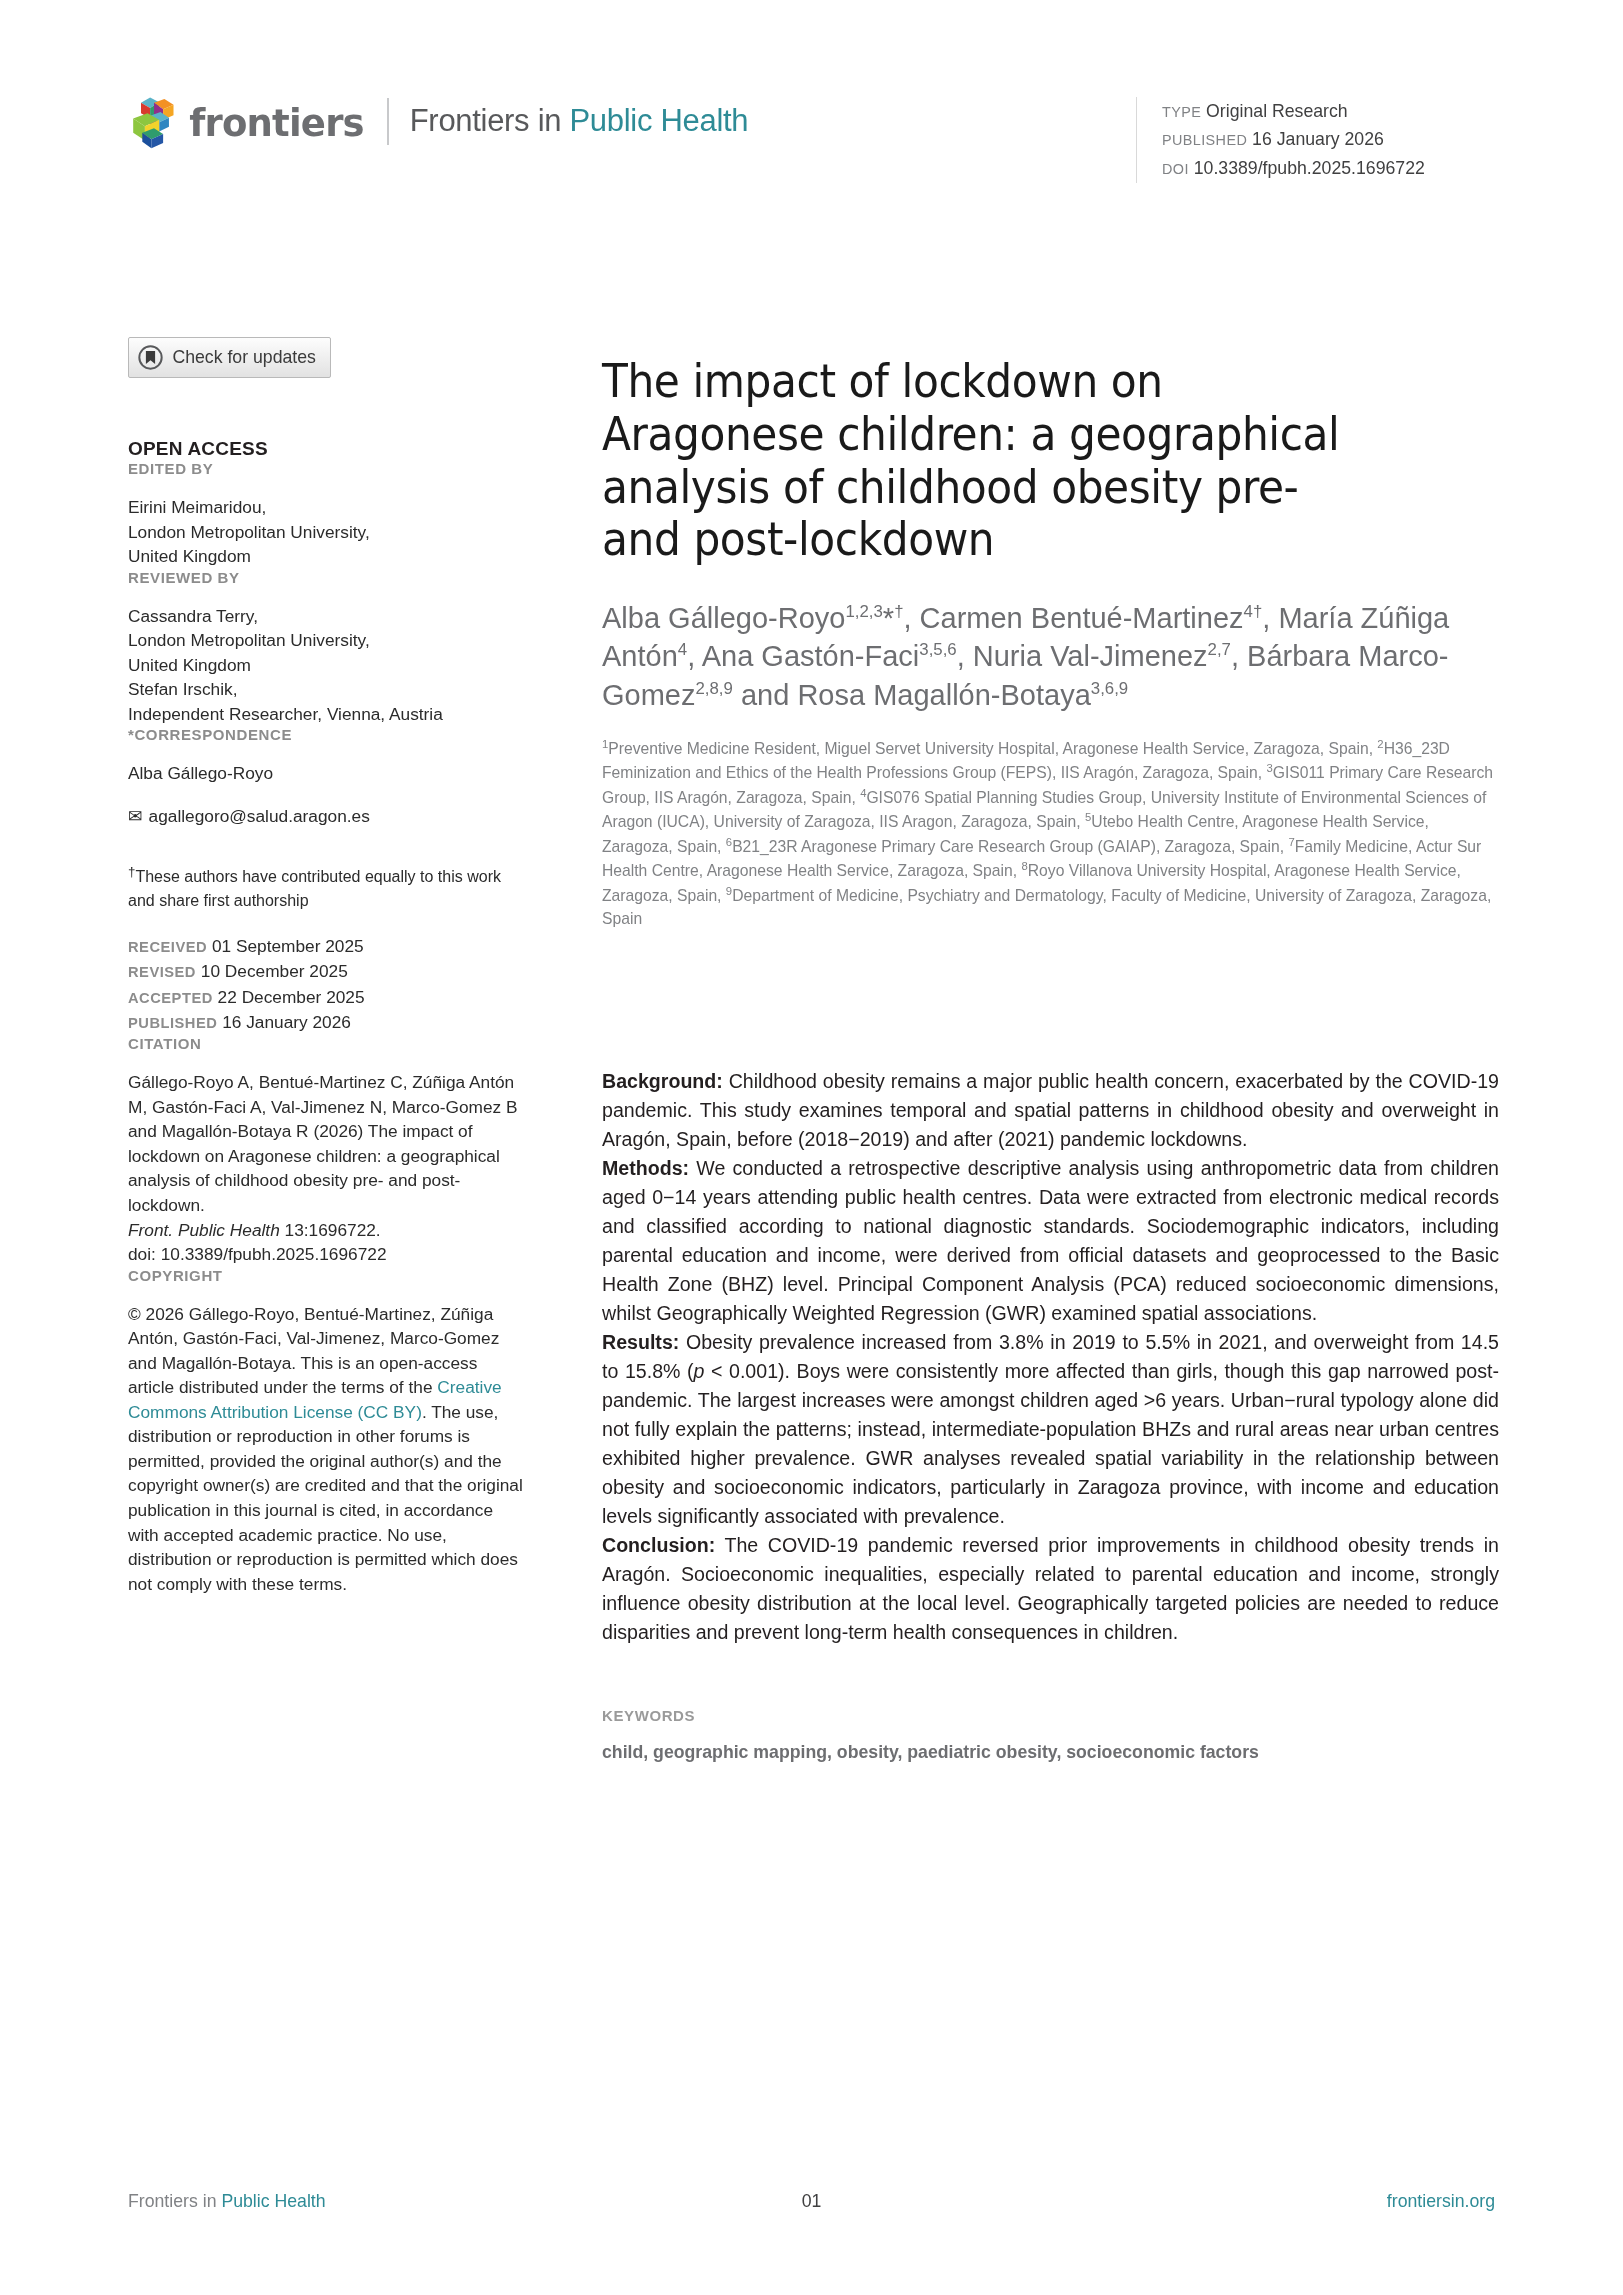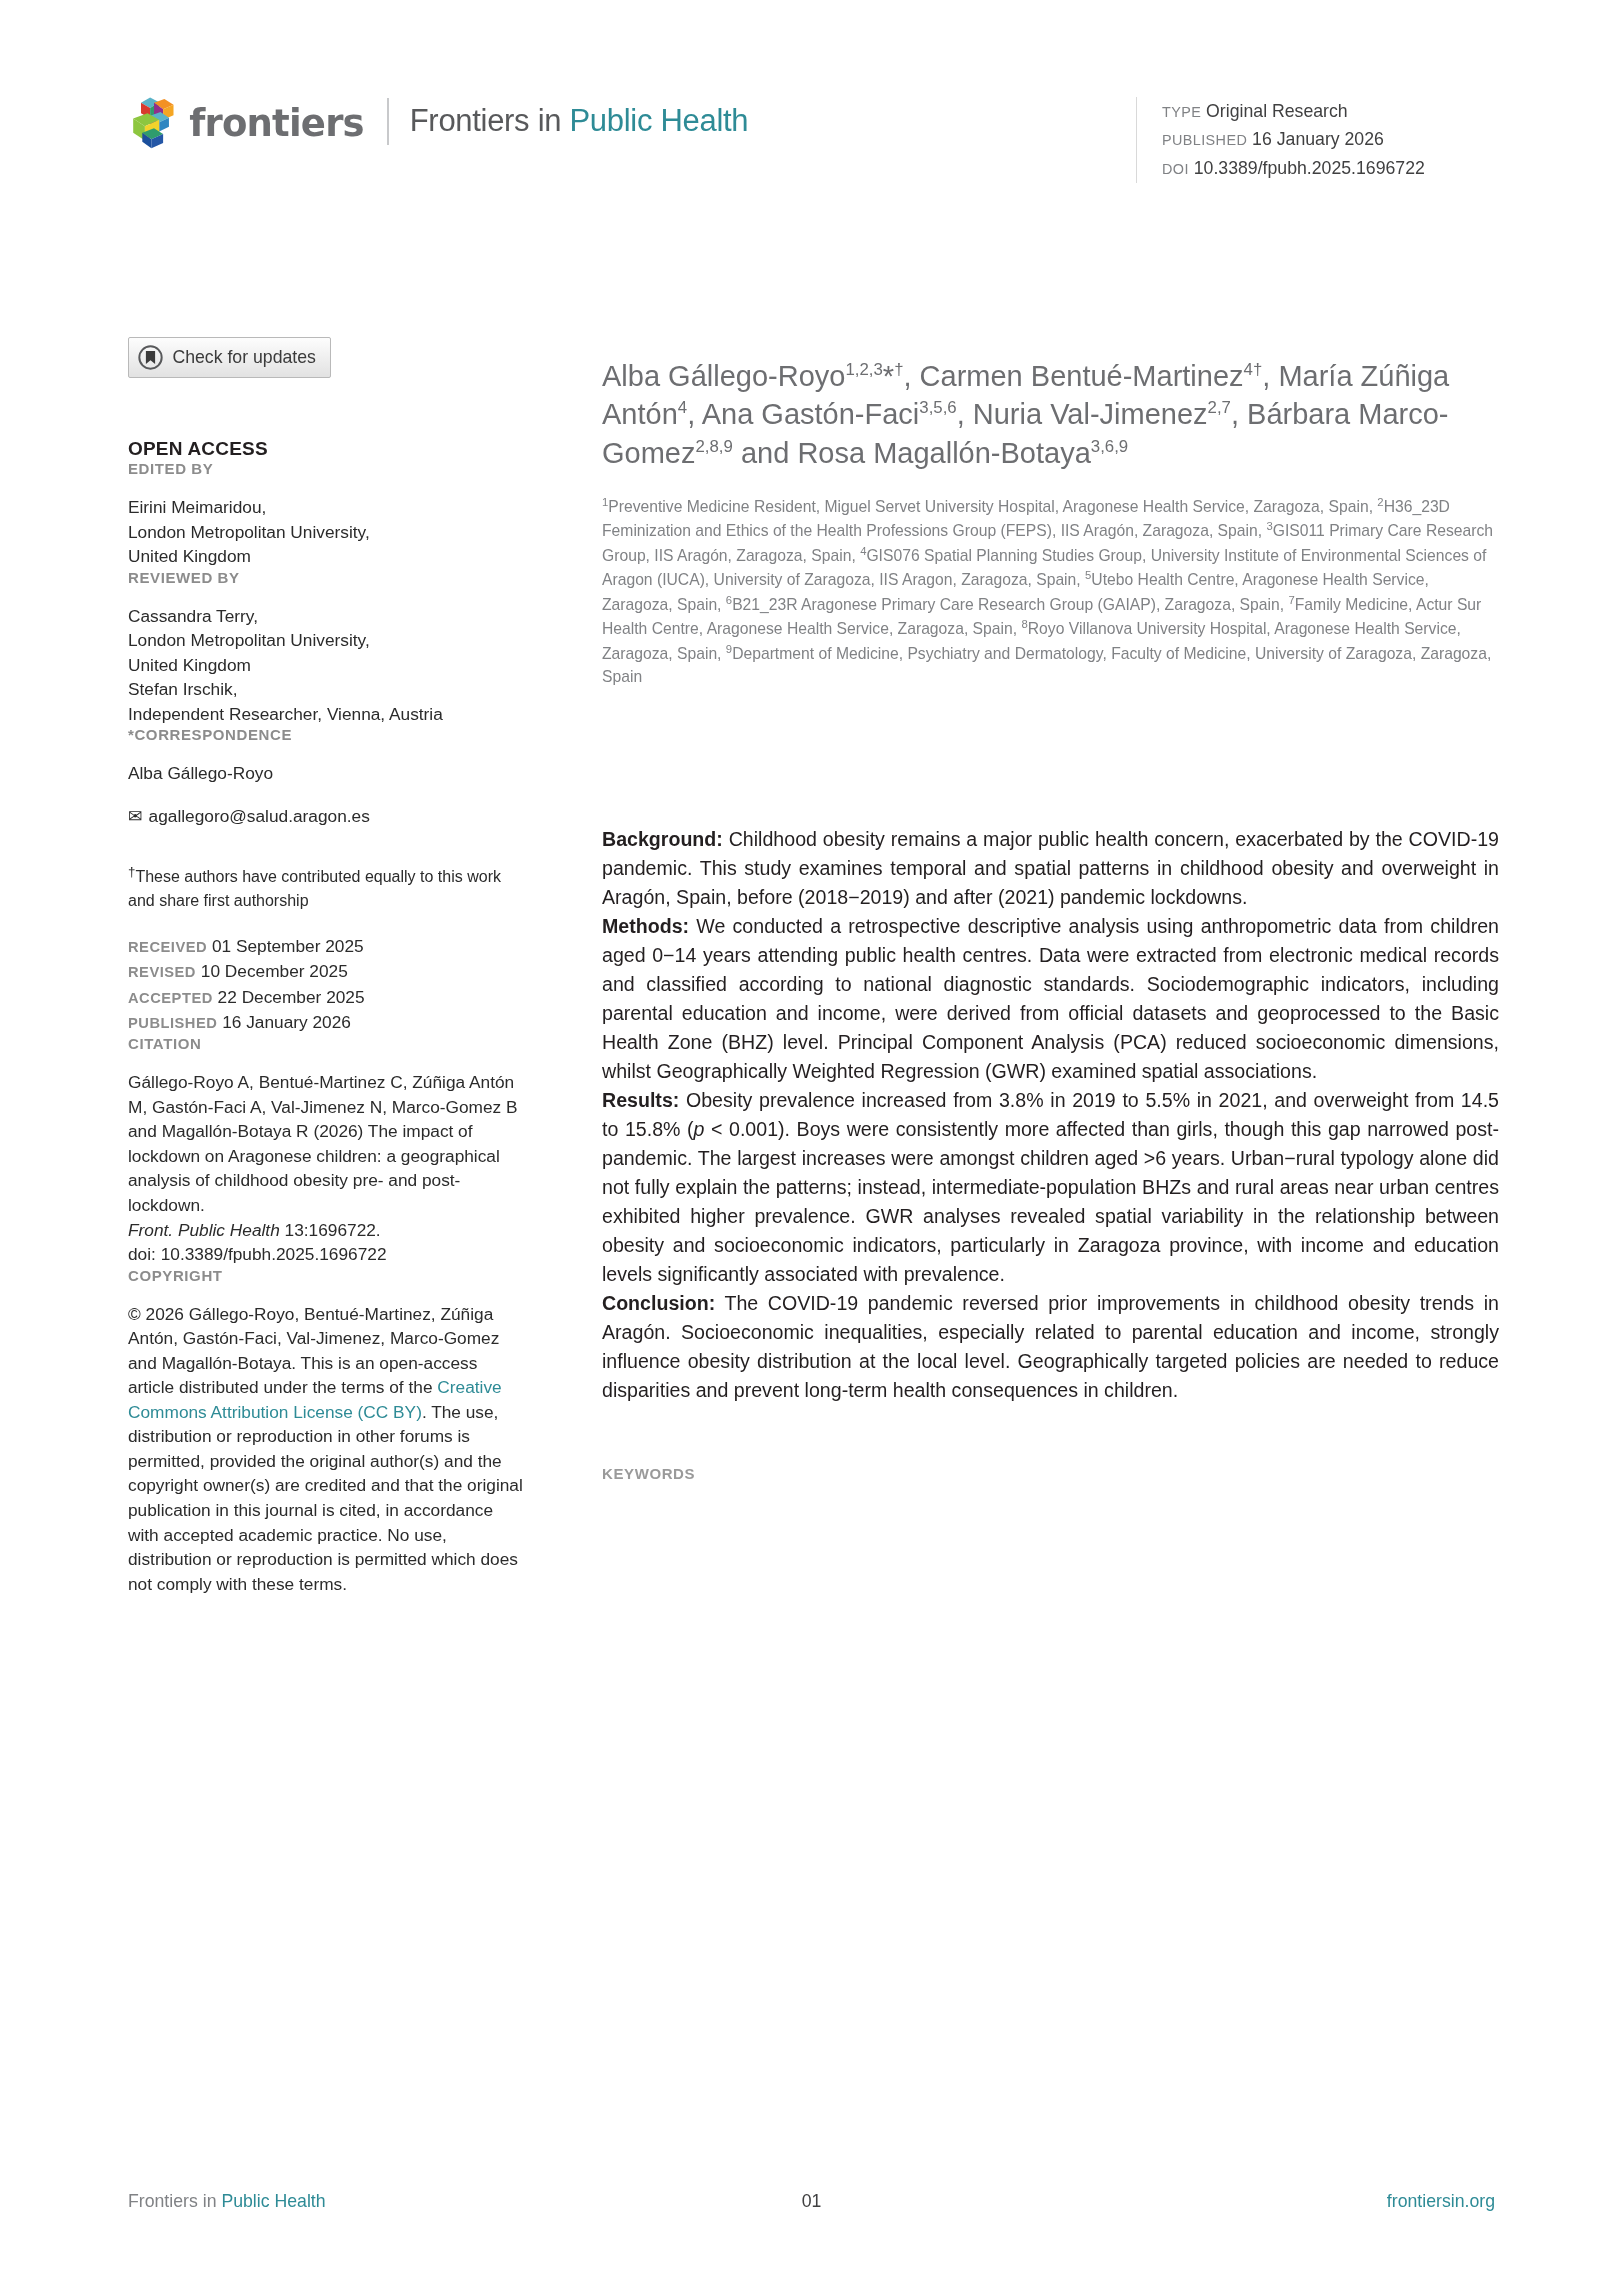--- a/index.html
+++ b/index.html
@@ -338,30 +338,32 @@
     </div>
 
     <div class="side-key">CITATION</div>
     <div class="side-text"><span>Gállego-Royo A, Bentué-Martinez C, Zúñiga Antón M, Gastón-Faci A, Val-Jimenez N, Marco-Gomez B and Magallón-Botaya R (2026) The impact of lockdown on Aragonese children: a geographical analysis of childhood obesity pre- and post-lockdown.</span><br><span class="italic">Front. Public Health</span><span> 13:1696722.</span><br><span>doi: 10.3389/fpubh.2025.1696722</span></div>
 
     <div class="side-key">COPYRIGHT</div>
     <div class="side-text"><span>© 2026 Gállego-Royo, Bentué-Martinez, Zúñiga Antón, Gastón-Faci, Val-Jimenez, Marco-Gomez and Magallón-Botaya. This is an open-access article distributed under the terms of the </span><span class="link">Creative Commons Attribution License (CC BY)</span><span>. The use, distribution or reproduction in other forums is permitted, provided the original author(s) and the copyright owner(s) are credited and that the original publication in this journal is cited, in accordance with accepted academic practice. No use, distribution or reproduction is permitted which does not comply with these terms.</span></div>
   </div>
 
   <div class="main">
+    <h1 class="article-title">The impact of lockdown on Aragonese children: a geographical analysis of childhood obesity pre- and post-lockdown</h1>
 
     <div class="authors">Alba Gállego-Royo<sup>1,2,3</sup>*<sup>†</sup>, Carmen Bentué-Martinez<sup>4†</sup>, María Zúñiga Antón<sup>4</sup>, Ana Gastón-Faci<sup>3,5,6</sup>, Nuria Val-Jimenez<sup>2,7</sup>, Bárbara Marco-Gomez<sup>2,8,9</sup> and Rosa Magallón-Botaya<sup>3,6,9</sup></div>
 
     <div class="affiliations"><sup>1</sup>Preventive Medicine Resident, Miguel Servet University Hospital, Aragonese Health Service, Zaragoza, Spain, <sup>2</sup>H36_23D Feminization and Ethics of the Health Professions Group (FEPS), IIS Aragón, Zaragoza, Spain, <sup>3</sup>GIS011 Primary Care Research Group, IIS Aragón, Zaragoza, Spain, <sup>4</sup>GIS076 Spatial Planning Studies Group, University Institute of Environmental Sciences of Aragon (IUCA), University of Zaragoza, IIS Aragon, Zaragoza, Spain, <sup>5</sup>Utebo Health Centre, Aragonese Health Service, Zaragoza, Spain, <sup>6</sup>B21_23R Aragonese Primary Care Research Group (GAIAP), Zaragoza, Spain, <sup>7</sup>Family Medicine, Actur Sur Health Centre, Aragonese Health Service, Zaragoza, Spain, <sup>8</sup>Royo Villanova University Hospital, Aragonese Health Service, Zaragoza, Spain, <sup>9</sup>Department of Medicine, Psychiatry and Dermatology, Faculty of Medicine, University of Zaragoza, Zaragoza, Spain</div>
 
     <div class="abstract">
       <p><b>Background:</b> Childhood obesity remains a major public health concern, exacerbated by the COVID-19 pandemic. This study examines temporal and spatial patterns in childhood obesity and overweight in Aragón, Spain, before (2018−2019) and after (2021) pandemic lockdowns.<br><b>Methods:</b> We conducted a retrospective descriptive analysis using anthropometric data from children aged 0−14 years attending public health centres. Data were extracted from electronic medical records and classified according to national diagnostic standards. Sociodemographic indicators, including parental education and income, were derived from official datasets and geoprocessed to the Basic Health Zone (BHZ) level. Principal Component Analysis (PCA) reduced socioeconomic dimensions, whilst Geographically Weighted Regression (GWR) examined spatial associations.<br><b>Results:</b> Obesity prevalence increased from 3.8% in 2019 to 5.5% in 2021, and overweight from 14.5 to 15.8% (<i>p</i> &lt; 0.001). Boys were consistently more affected than girls, though this gap narrowed post-pandemic. The largest increases were amongst children aged &gt;6 years. Urban−rural typology alone did not fully explain the patterns; instead, intermediate-population BHZs and rural areas near urban centres exhibited higher prevalence. GWR analyses revealed spatial variability in the relationship between obesity and socioeconomic indicators, particularly in Zaragoza province, with income and education levels significantly associated with prevalence.<br><b>Conclusion:</b> The COVID-19 pandemic reversed prior improvements in childhood obesity trends in Aragón. Socioeconomic inequalities, especially related to parental education and income, strongly influence obesity distribution at the local level. Geographically targeted policies are needed to reduce disparities and prevent long-term health consequences in children.</p>
     </div>
 
     <div class="kw-label">KEYWORDS</div>
+    <div class="kw-text">child, geographic mapping, obesity, paediatric obesity, socioeconomic factors</div>
   </div>
 
   <div class="footer">
     <div class="footer-left"><span>Frontiers in </span><span class="accent">Public Health</span></div>
     <div class="footer-center">01</div>
     <div class="footer-right">frontiersin.org</div>
   </div>
 
 </div>
 

